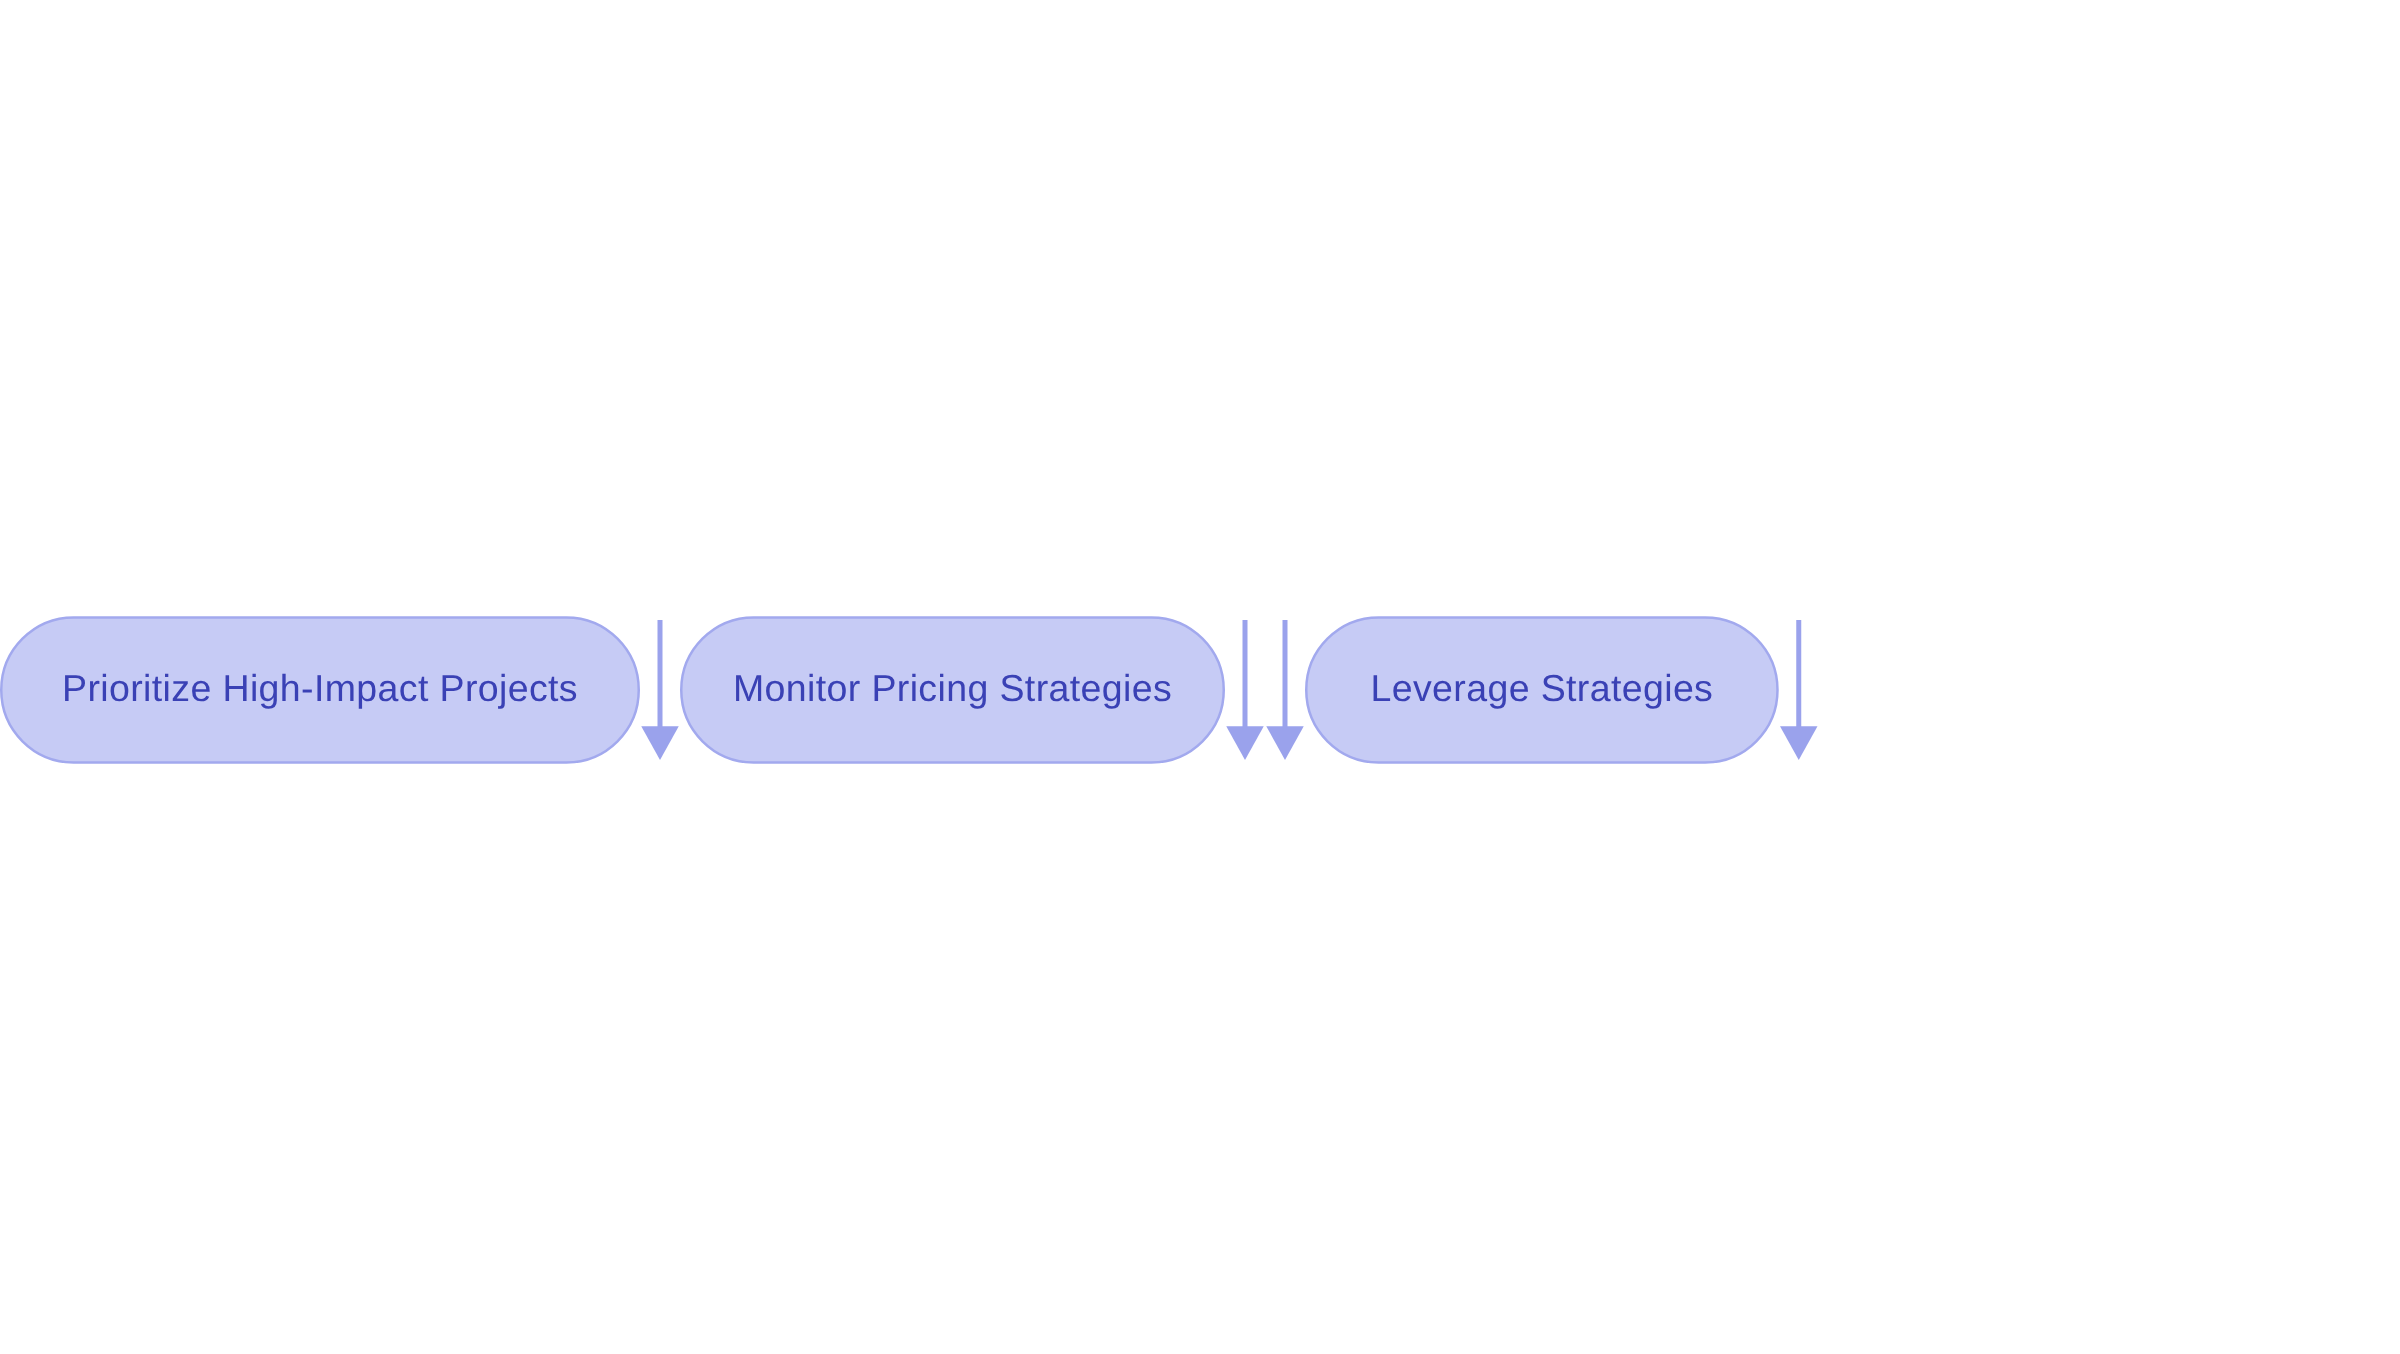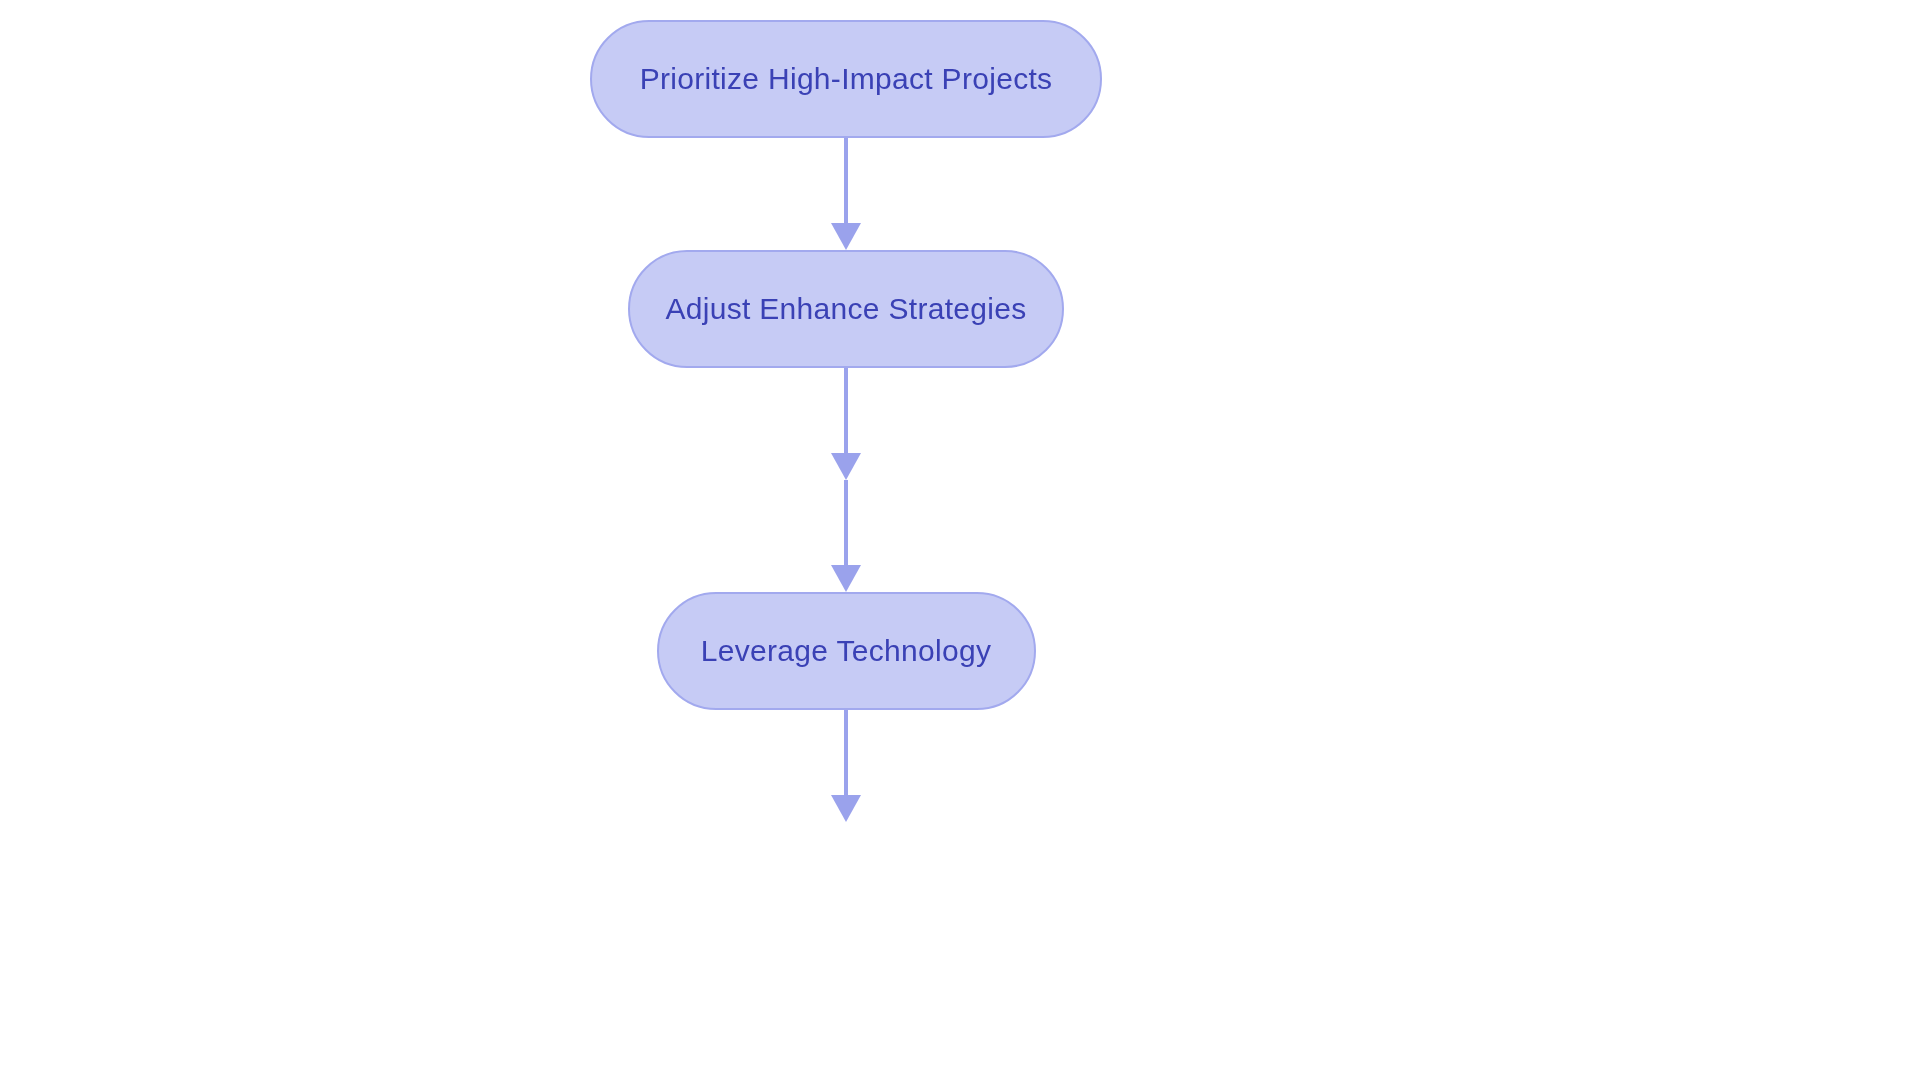--- a/index.html
+++ b/index.html
@@ -10,21 +10,20 @@
     width: 1920px;
     height: 1083px;
     background: var(--background, #ffffff);
     overflow: hidden;
     font-family: "Liberation Sans", "DejaVu Sans", sans-serif;
   }
   .canvas {
     width: 1692px;
     height: 1083px;
     display: flex;
-    flex-direction: column;
     align-items: center;
     padding-top: 20px;
     box-sizing: border-box;
   }
   .node {
     height: 118px;
     border-radius: 59px;
     background: var(--node-fill, #c6cbf5);
     border: 2px solid var(--node-border, #a2a9ee);
     box-sizing: border-box;
@@ -78,36 +77,36 @@
   <div class="node n1">
     <span>Prioritize High-Impact Projects</span>
   </div>
 
   <div class="arrow">
     <div class="line"></div>
     <div class="head"></div>
   </div>
 
   <div class="node n2">
-    <span>Adjust Enhance Strategies</span>
+    <span>Monitor Pricing Strategies</span>
   </div>
 
   <div class="arrow">
     <div class="line"></div>
     <div class="head"></div>
   </div>
 
 
   <div class="arrow">
     <div class="line"></div>
     <div class="head"></div>
   </div>
 
   <div class="node n4">
-    <span>Leverage Technology</span>
+    <span>Leverage Strategies</span>
   </div>
 
   <div class="arrow">
     <div class="line"></div>
     <div class="head"></div>
   </div>
 
 
 </div>
 

